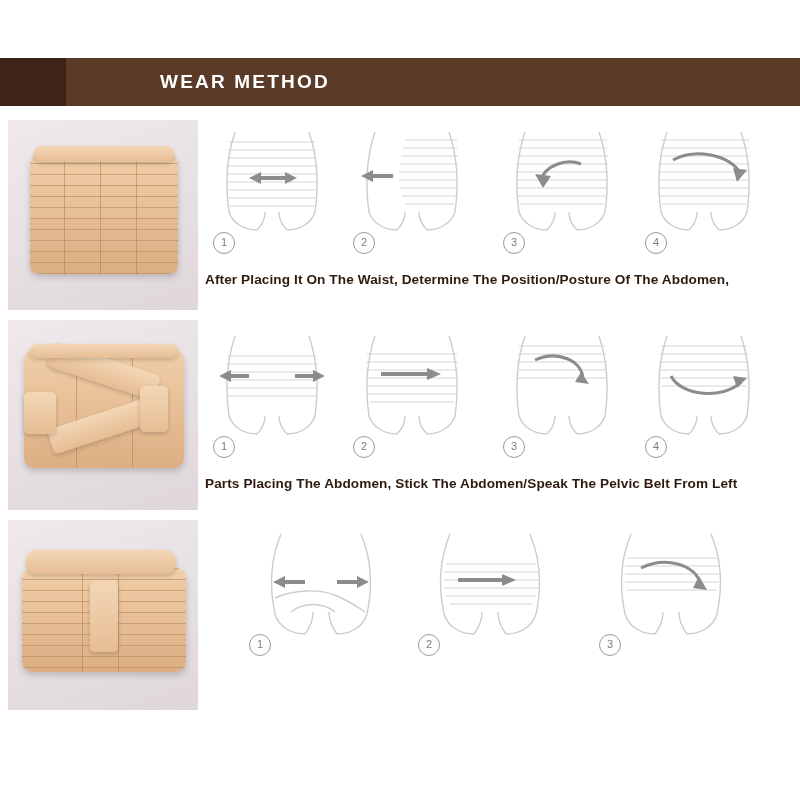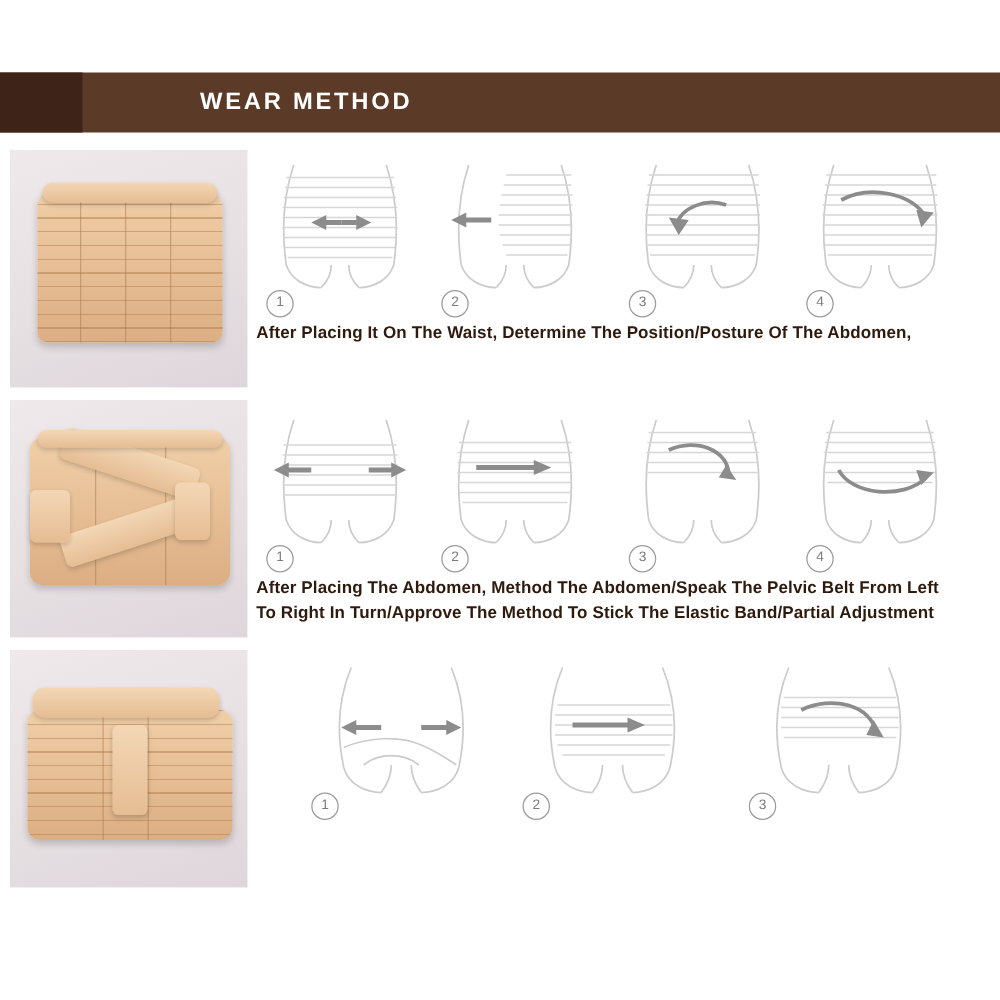--- a/index.html
+++ b/index.html
@@ -128,21 +128,21 @@
     border: 1.4px solid #9b9b9b;
     color: #7c7c7c;
     font-size: 11px;
     line-height: 18px;
     text-align: center;
     background: #ffffff;
   }
 
   .caption {
     position: relative;
-    margin-top: 0;
+    margin-top: 14px;
     color: #2f1a0e;
     font-size: 13.6px;
     font-weight: bold;
     line-height: 20px;
     letter-spacing: .1px;
   }
   .caption .l2 { display: block; }
 
   .row-3 .figs { height: 130px; }
   .row-3 .fig { width: 160px; }
@@ -396,22 +396,21 @@
         <g fill="none" stroke="#8c8c8c" stroke-width="3">
           <path d="M34 46 C44 66 86 70 104 52"></path>
         </g>
         <path d="M96 46 L110 48 L100 58 Z" fill="#8c8c8c"></path>
       </svg>
       <div class="step-badge">4</div>
     </div>
 
   </div>
   <div class="caption">
-    <span class="l1">After Placing The Abdomen, Method The Abdomen/Speak The Pelvic Belt From Left</span>
-    <span class="l2">To Right In Turn/Approve The Method To Stick The Elastic Band/Partial Adjustment</span>
+    <span class="l1">Parts Placing The Abdomen, Stick The Abdomen/Speak The Pelvic Belt From Left</span>
   </div>
 </div>
 
 <div class="row row-3">
   <div class="figs">
 
     <div class="fig" style="left:36px;">
       <svg width="160" height="112" viewBox="0 0 160 112">
         <g fill="none" stroke="#cccccc" stroke-width="1.4">
           <path d="M40 6 C30 30 28 58 34 86 C38 100 52 106 64 106"></path>

